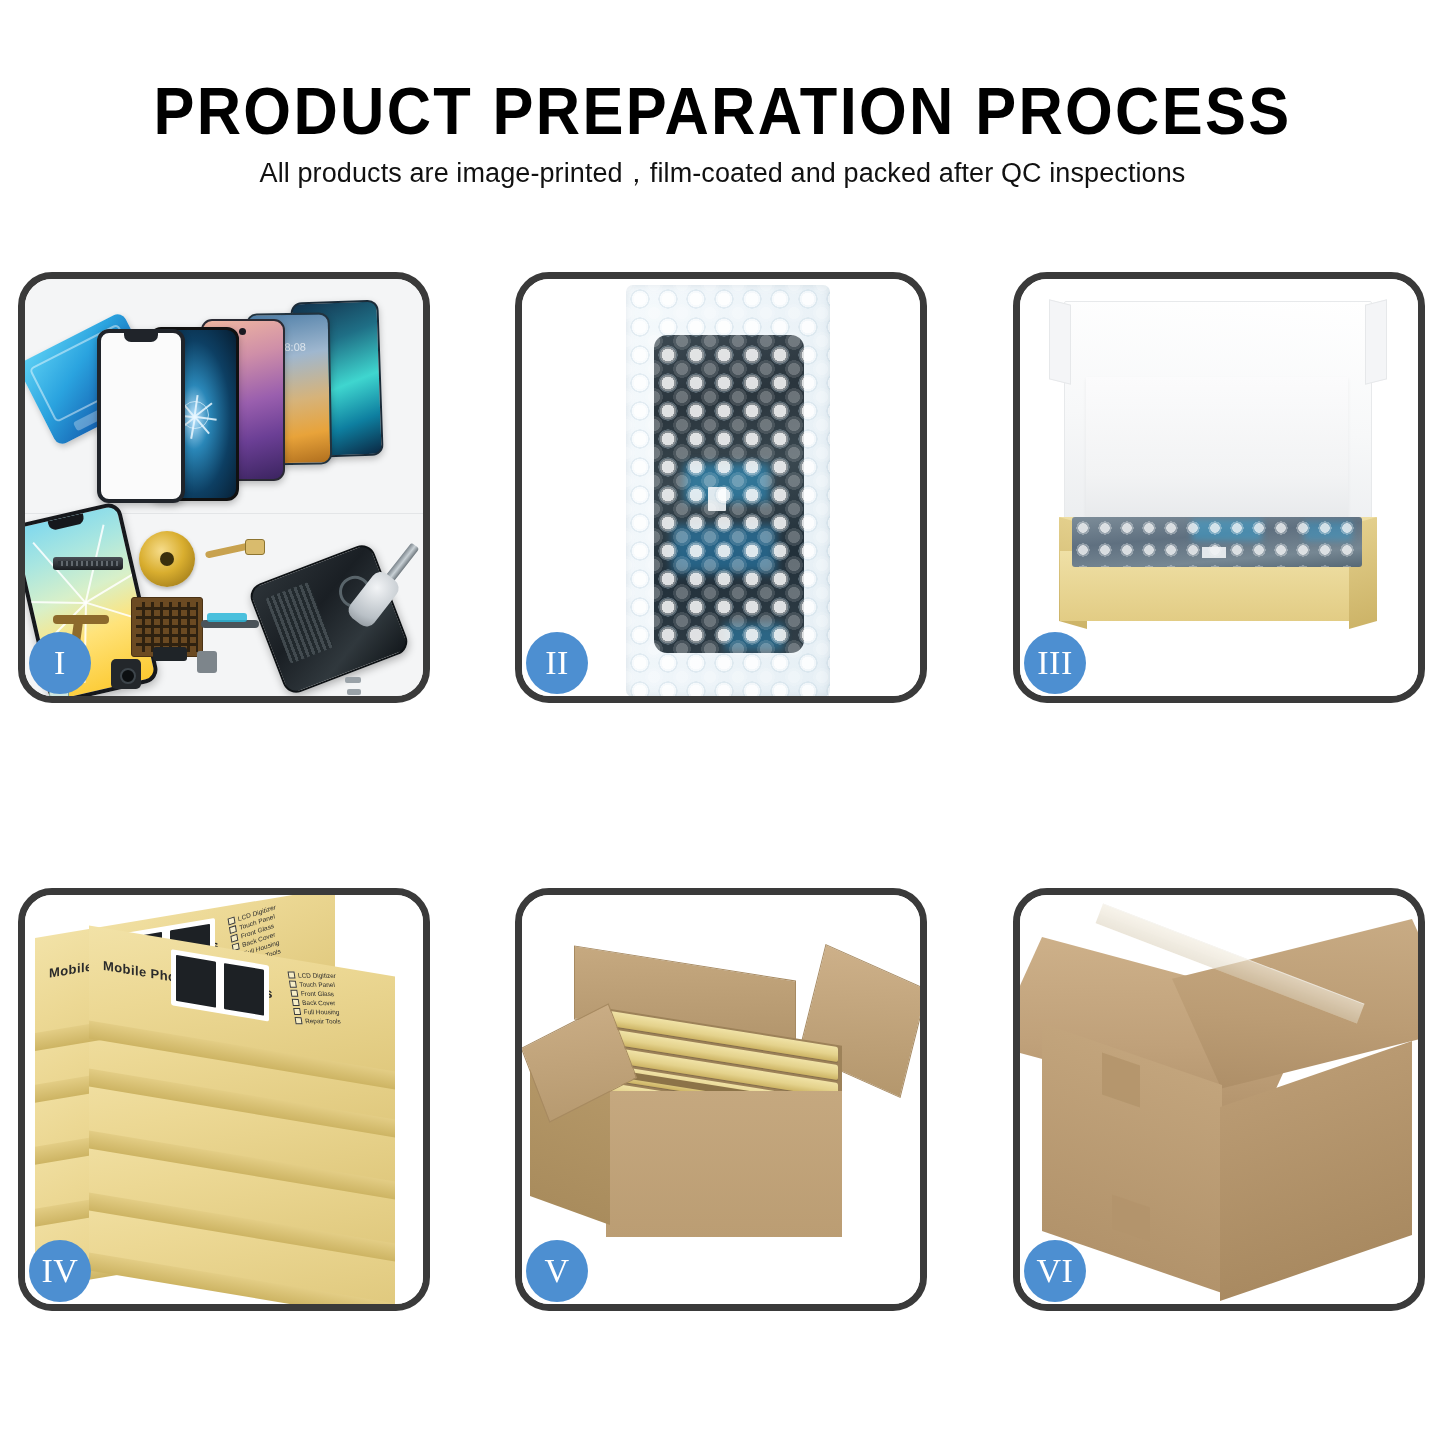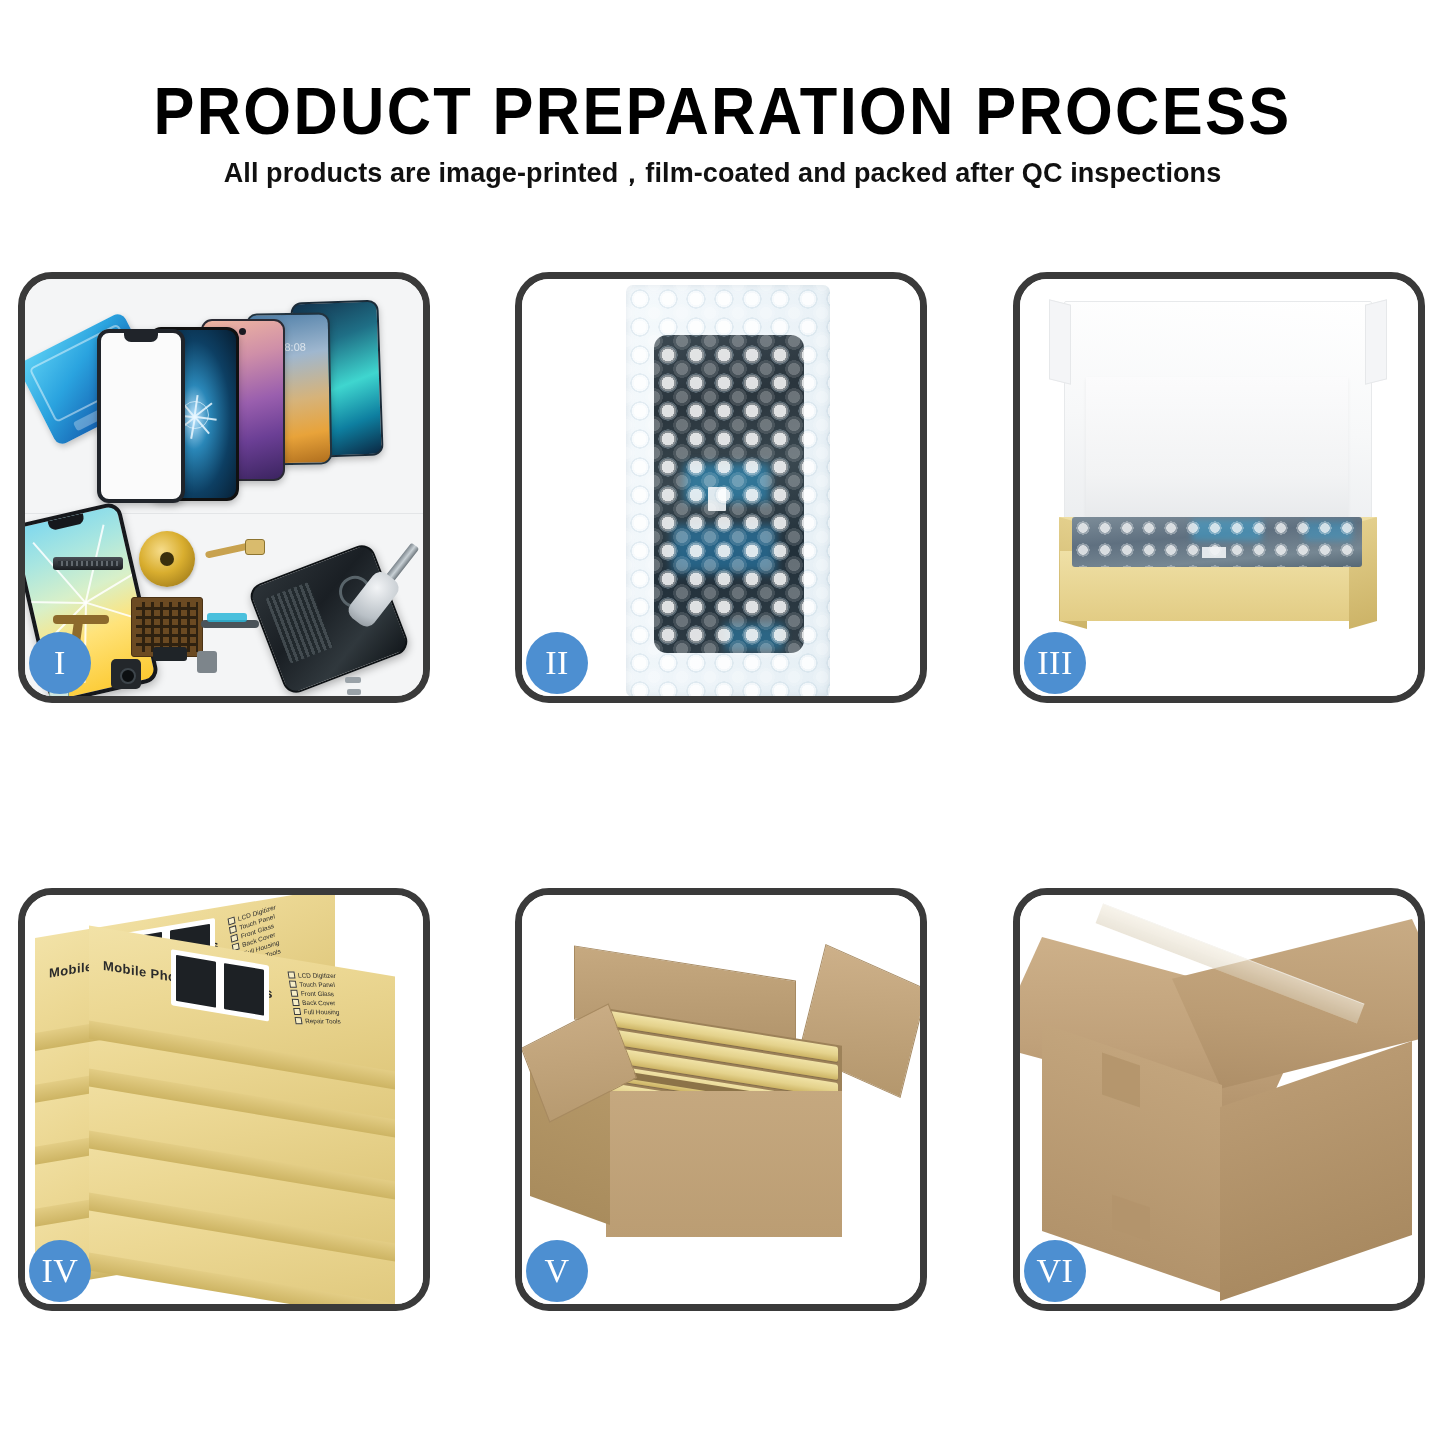--- a/index.html
+++ b/index.html
@@ -16,21 +16,21 @@
     font-family:"Liberation Sans Narrow","Liberation Sans",sans-serif;
     font-weight:700;font-size:66px;letter-spacing:2.5px;
     color:#000;line-height:1;
     transform:scaleX(.93);transform-origin:center center;
     white-space:nowrap;
     position:absolute;top:78px;left:0;width:1445px;
   }
   .subtitle{
     position:absolute;top:160px;left:0;width:1445px;
     font-family:"Liberation Sans",sans-serif;
-    font-weight:700;font-size:27px;color:#111;letter-spacing:.1px;
+    font-weight:400;font-size:27px;color:#111;letter-spacing:.1px;
     white-space:nowrap;line-height:1;
   }
 
   
   .grid{position:absolute;left:0;top:0;width:1445px;height:1445px;}
   .panel{
     position:absolute;
     border:7px solid #3a3a3a;
     border-radius:34px;
     background:#ffffff;

